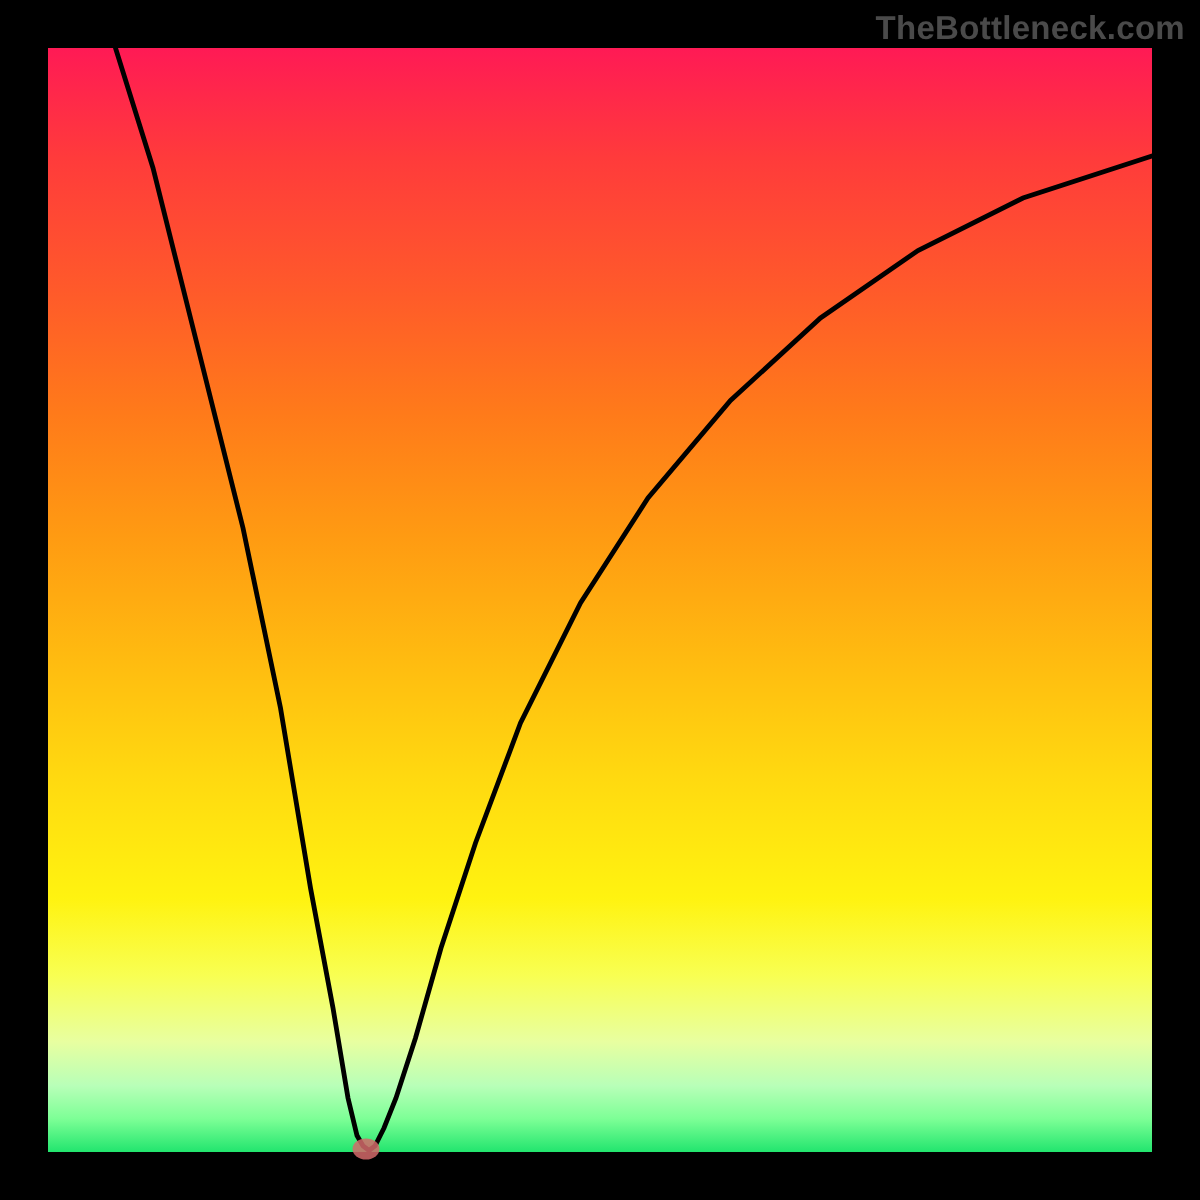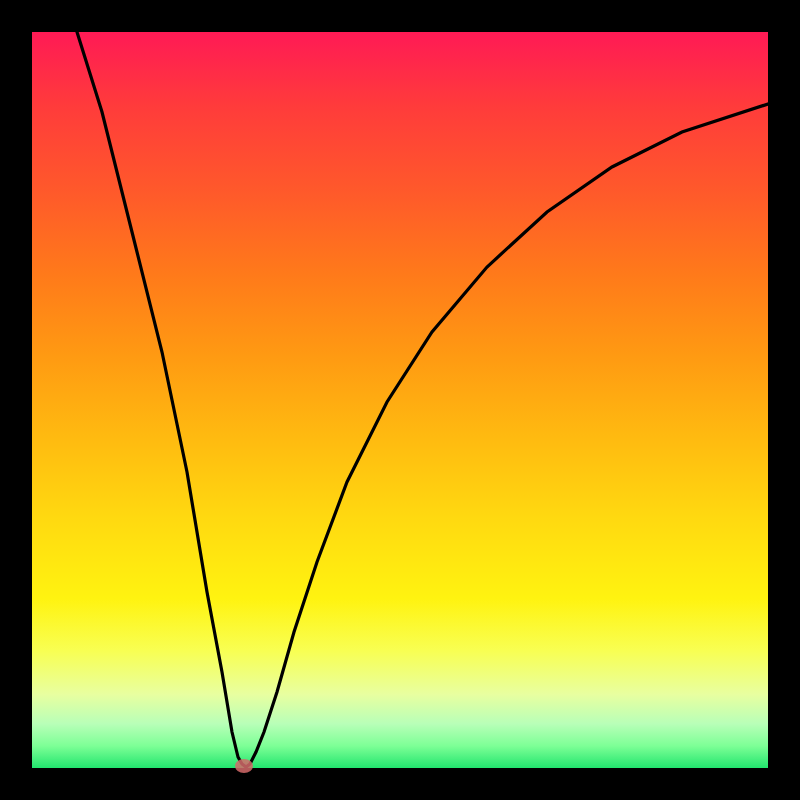--- a/index.html
+++ b/index.html
@@ -74,13 +74,14 @@
 <div class="outer">
   <div class="plot-area">
 
     <svg class="curve" viewBox="0 0 736 736" preserveAspectRatio="none">
       <path id="curve-path" d="M 45 0 L 70 80 L 100 200 L 130 320 L 155 440 L 175 560 L 190 640 L 200 700 L 206 725 L 210 732 L 214 735 L 218 732 L 224 720 L 232 700 L 245 660 L 262 600 L 285 530 L 315 450 L 355 370 L 400 300 L 455 235 L 515 180 L 580 135 L 650 100 L 736 72"></path>
     </svg>
 
     <div id="marker" class="marker" style="left: 28.8043%; top: 99.7283%;"></div>
 
   </div>
+  <div class="watermark">TheBottleneck.com</div>
 </div>
 
 </body></html>

